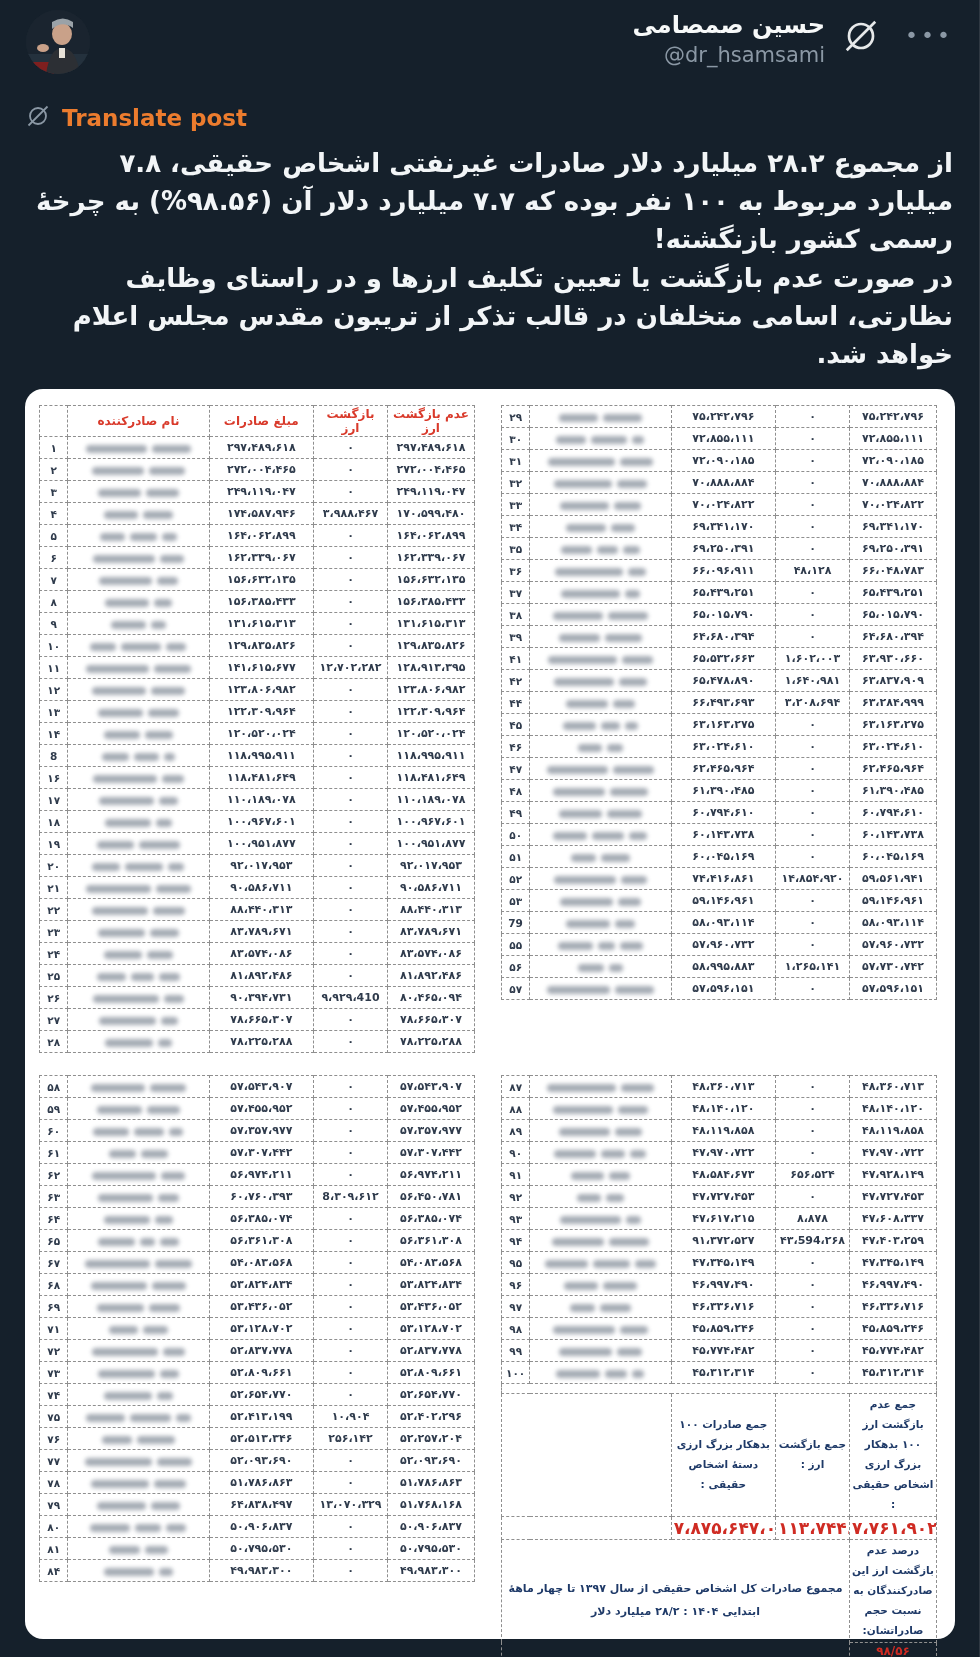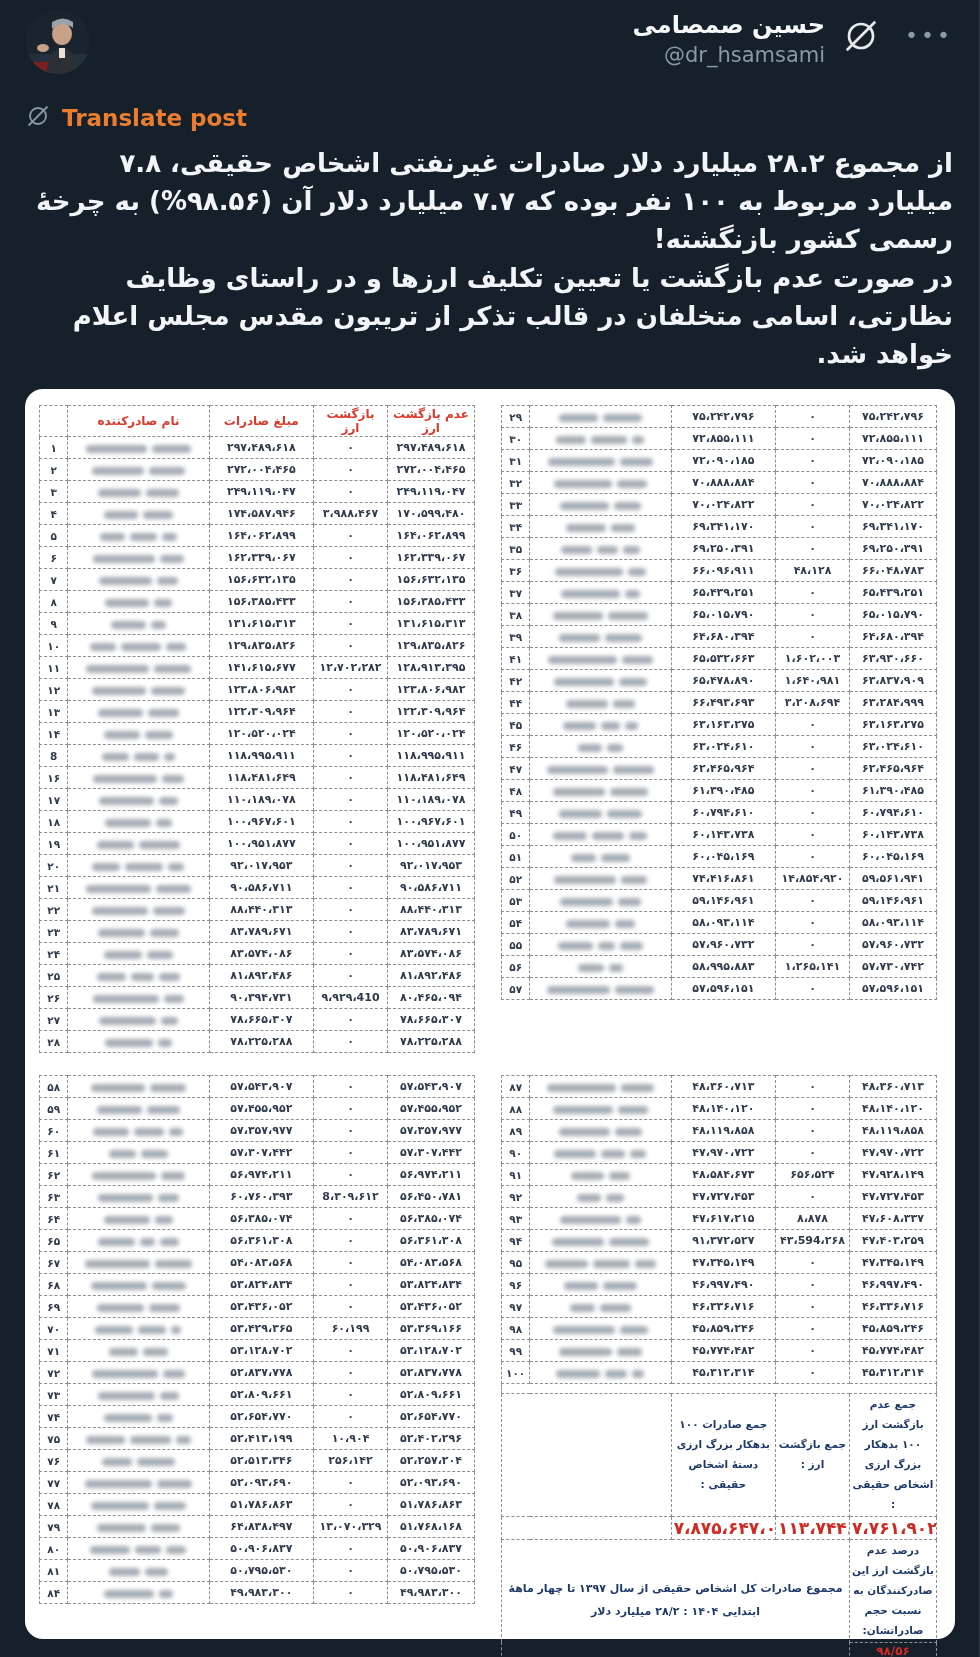--- a/index.html
+++ b/index.html
@@ -641,21 +641,21 @@
       <td class="c-num">۵۳</td>
       <td class="c-name"><span class="nameblur">
             <span class="blob" style="width:53px"></span>
             <span class="blob" style="width:23px"></span>
                   </span></td>
       <td class="c-val">۵۹،۱۴۶،۹۶۱</td>
       <td class="c-val">۰</td>
       <td class="c-val">۵۹،۱۴۶،۹۶۱</td>
               </tr>
               <tr>
-      <td class="c-num">۵۴</td>
+      <td class="c-num">79</td>
       <td class="c-name"><span class="nameblur">
             <span class="blob" style="width:44px"></span>
             <span class="blob" style="width:20px"></span>
                   </span></td>
       <td class="c-val">۵۸،۰۹۳،۱۱۴</td>
       <td class="c-val">۰</td>
       <td class="c-val">۵۸،۰۹۳،۱۱۴</td>
               </tr>
               <tr>
       <td class="c-num">۵۵</td>
@@ -807,31 +807,20 @@
               </tr>
               <tr>
       <td class="c-num">۶۹</td>
       <td class="c-name"><span class="nameblur">
             <span class="blob" style="width:47px"></span>
             <span class="blob" style="width:31px"></span>
                   </span></td>
       <td class="c-val">۵۳،۴۳۶،۰۵۲</td>
       <td class="c-val">۰</td>
       <td class="c-val">۵۳،۴۳۶،۰۵۲</td>
-              </tr>
-              <tr>
-      <td class="c-num">۷۰</td>
-      <td class="c-name"><span class="nameblur">
-            <span class="blob" style="width:38px"></span>
-            <span class="blob" style="width:28px"></span>
-                    <span class="blob" style="width:10px"></span>
-                  </span></td>
-      <td class="c-val">۵۳،۴۲۹،۳۶۵</td>
-      <td class="c-val">۶۰،۱۹۹</td>
-      <td class="c-val">۵۳،۳۶۹،۱۶۶</td>
               </tr>
               <tr>
       <td class="c-num">۷۱</td>
       <td class="c-name"><span class="nameblur">
             <span class="blob" style="width:29px"></span>
             <span class="blob" style="width:25px"></span>
                   </span></td>
       <td class="c-val">۵۳،۱۲۸،۷۰۲</td>
       <td class="c-val">۰</td>
       <td class="c-val">۵۳،۱۲۸،۷۰۲</td>

